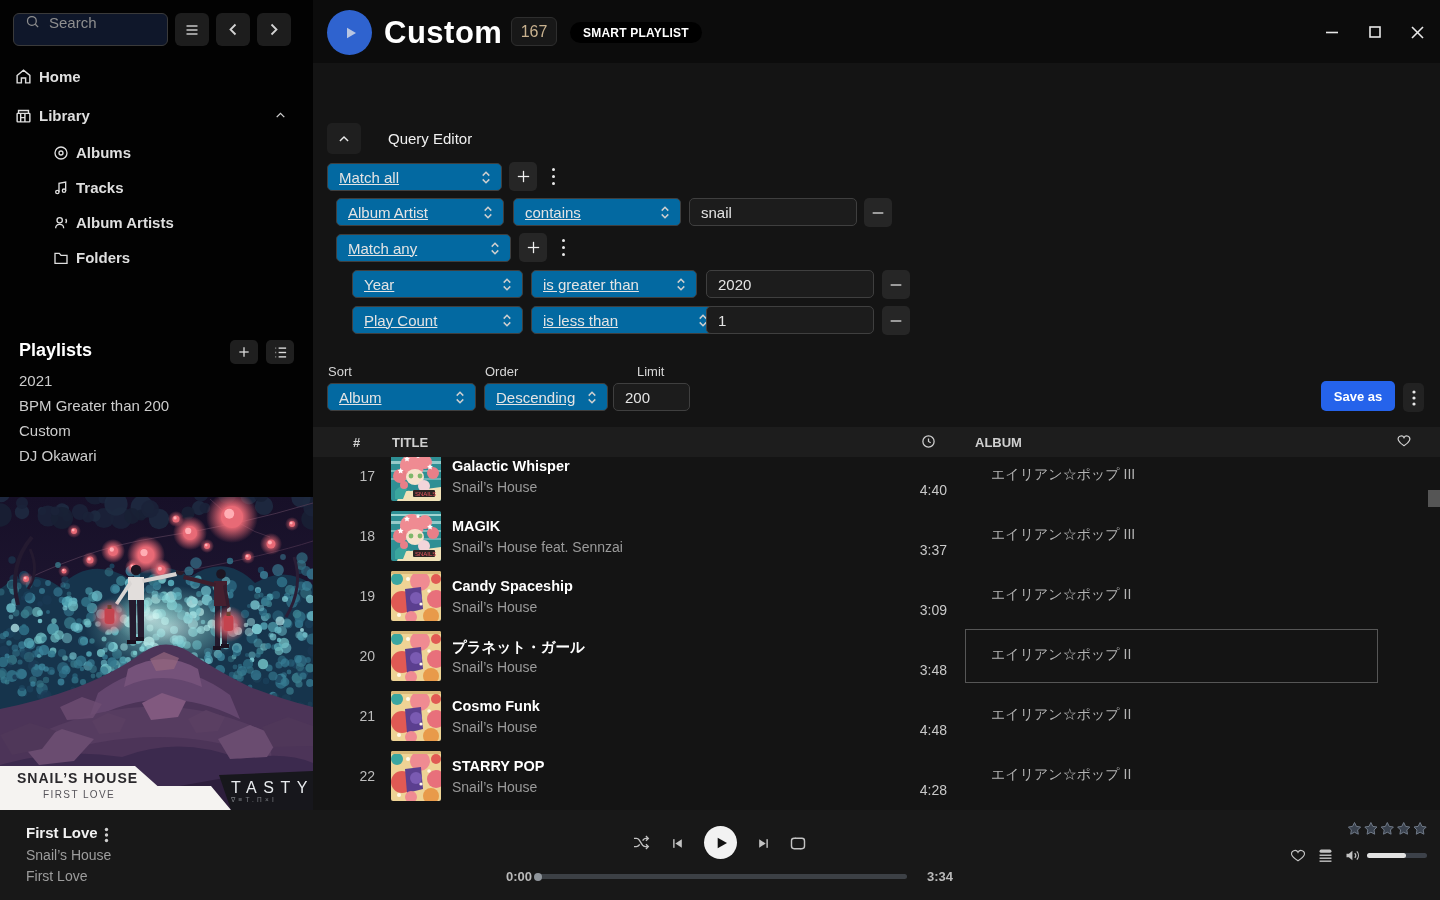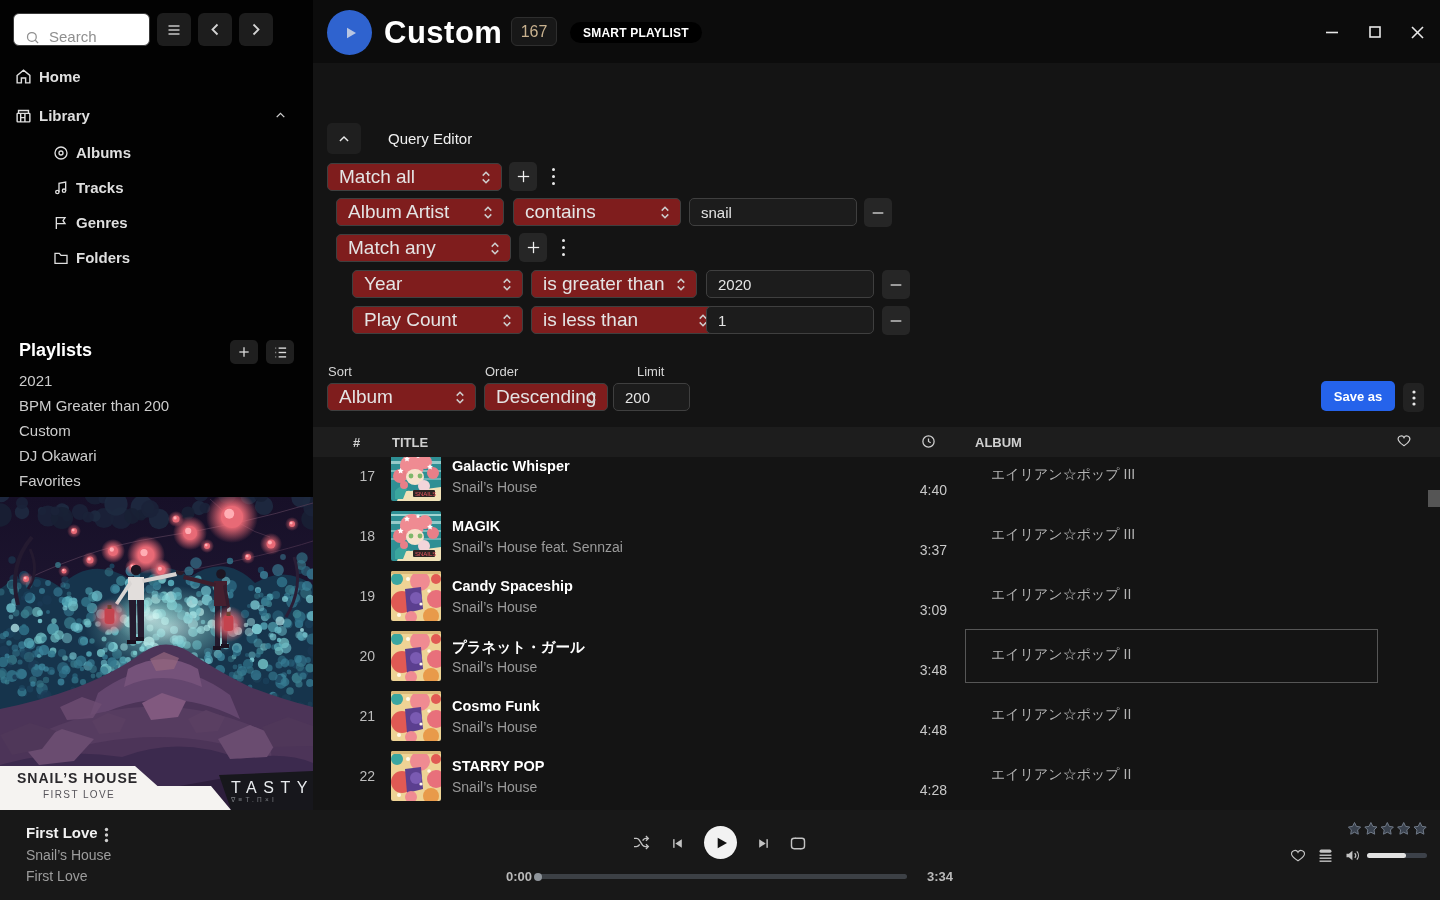--- a/index.html
+++ b/index.html
@@ -3,22 +3,22 @@
 <meta charset="utf-8">
 <style>
   * { margin:0; padding:0; box-sizing:border-box; }
   html,body { width:1440px; height:900px; overflow:hidden; background:#141414;
     font-family:"Liberation Sans", sans-serif; }
   .app { position:relative; width:1440px; height:900px; }
 
   
   .sidebar { position:absolute; left:0; top:0; width:313px; height:810px; background:#020202; }
   .searchrow { position:absolute; left:13px; top:13px; display:flex; }
-  .searchbox { width:137px; height:33px; border:1px solid #3a3a3a; border-radius:6px;
-    background:#ffffff; color:#8f8f8f; font-size:15px; display:flex; align-items:flex-end; }
+  .searchbox { width:155px; height:33px; border:1px solid #3a3a3a; border-radius:6px;
+    background:#0f172a; color:#8f8f8f; font-size:15px; display:flex; align-items:flex-start; }
   .searchbox svg { margin:0 9px 0 11px; }
   .sbtn { width:34px; height:33px; background:#1d1d1d; border-radius:6px; margin-left:7px;
     display:flex; align-items:center; justify-content:center; color:#cfcfcf; }
   .nav { position:absolute; left:0; top:58px; width:100%; }
   .navitem { height:35px; display:flex; align-items:center; color:#dfdfdf;
     font-size:15px; font-weight:bold; padding-left:15px; position:relative; }
   .navitem svg { margin-right:7px; flex:none; }
   .navitem.sub { padding-left:53px; }
   .navitem .chev { position:absolute; right:19px; }
   .pl-head { position:absolute; left:0; top:340px; width:100%; height:25px; }
@@ -49,22 +49,22 @@
   .toolbar .id { position:absolute; left:23px; top:17px; font-size:14px; font-weight:bold; color:#ececec; }
   .toolbar .asc { position:absolute; left:58px; top:17px; font-size:14px; font-weight:bold; color:#ececec; }
   .toolbar .dots { position:absolute; left:152px; top:13px; font-size:15px; font-weight:bold; color:#ececec; letter-spacing:1px;}
   .gear { position:absolute; right:21px; top:19px; }
 
   .qe-head { position:absolute; left:14px; top:123px; }
   .qe-caret { position:absolute; left:0; top:0; width:34px; height:31px; background:#1f1f1f;
     border-radius:5px; display:flex; align-items:center; justify-content:center; }
   .qe-title { position:absolute; left:61px; top:7px; font-size:15px; color:#f0f0f0; width:200px; }
 
-  .sel { position:absolute; height:28px; background:#7f1d1d; border:1px solid #3f3f3f; border-radius:5px;
-    color:#e4e4e4; font-size:19px; display:flex; align-items:center; padding-left:11px; }
+  .sel { position:absolute; height:28px; background:#0369a1; border:1px solid #3f3f3f; border-radius:5px;
+    color:#e4e4e4; font-size:15px; display:flex; align-items:center; padding-left:11px;text-decoration:underline; }
   .sel .ud { position:absolute; right:9px; top:6px; }
   .inp { position:absolute; height:28px; background:#1c1c1c; border:1px solid #3f3f3f; border-radius:5px;
     color:#e4e4e4; font-size:15px; display:flex; align-items:center; padding-left:11px; }
   .sqbtn { position:absolute; width:28px; height:29px; background:#262626; border-radius:5px;
     display:flex; align-items:center; justify-content:center; color:#f0f0f0; }
   .vdots { position:absolute; width:4px; display:flex; flex-direction:column; align-items:center; gap:4px; }
   .vdots i { width:3px; height:3px; border-radius:50%; background:#e8e8e8; }
 
   .lbl { position:absolute; font-size:13px; color:#d6d6d6; }
   .saveas { position:absolute; left:1008px; top:381px; width:74px; height:30px; background:#2563eb;
@@ -158,23 +158,25 @@
       <div class="navitem sub">
         <svg width="16" height="16" viewBox="0 0 24 24" fill="none" stroke="#dfdfdf" stroke-width="2">
             <path d="M9 18V5l10-2v13"></path>
             <circle cx="6.5" cy="18" r="2.5"></circle>
             <circle cx="16.5" cy="16" r="2.5"></circle>
           </svg>
         Tracks
       </div>
       <div class="navitem sub">
         <svg width="16" height="16" viewBox="0 0 24 24" fill="none" stroke="#dfdfdf" stroke-width="2">
-            <path d="M5 21V4h13l-3 4.5L18 13H5"></path>
+            <circle cx="10" cy="8" r="4"></circle>
+            <path d="M4 20c0-3.5 2.5-6 6-6s6 2.5 6 6"></path>
+            <path d="M19 6c1.5 1.8 1.5 4.2 0 6"></path>
           </svg>
-        Genres
+        Album Artists
       </div>
       <div class="navitem sub">
         <svg width="16" height="16" viewBox="0 0 24 24" fill="none" stroke="#dfdfdf" stroke-width="2">
             <path d="M3 7v13h18V8h-9l-2.5-3H3z"></path>
           </svg>
         Folders
       </div>
     </div>
     <div class="pl-head">
       <div class="pl-title">Playlists</div>
@@ -193,21 +195,20 @@
             <line x1="4" y1="12" x2="5" y2="12"></line>
             <line x1="4" y1="19" x2="5" y2="19"></line>
           </svg>
       </div>
     </div>
     <div class="pl-items">
       <div class="pl-item">2021</div>
       <div class="pl-item">BPM Greater than 200</div>
       <div class="pl-item">Custom</div>
       <div class="pl-item">DJ Okawari</div>
-      <div class="pl-item">Favorites</div>
     </div>
     <div class="art">
 <svg width="313" height="313" viewBox="0 0 313 313">
 <defs>
 <radialGradient id="glow" cx="50%" cy="50%" r="50%">
   <stop offset="0%" stop-color="#ffc3c8"></stop>
               <stop offset="40%" stop-color="#ee6a76"></stop>
               <stop offset="100%" stop-color="#ee6a76" stop-opacity="0"></stop>
 </radialGradient>
 <radialGradient id="cglow" cx="50%" cy="50%" r="50%">

